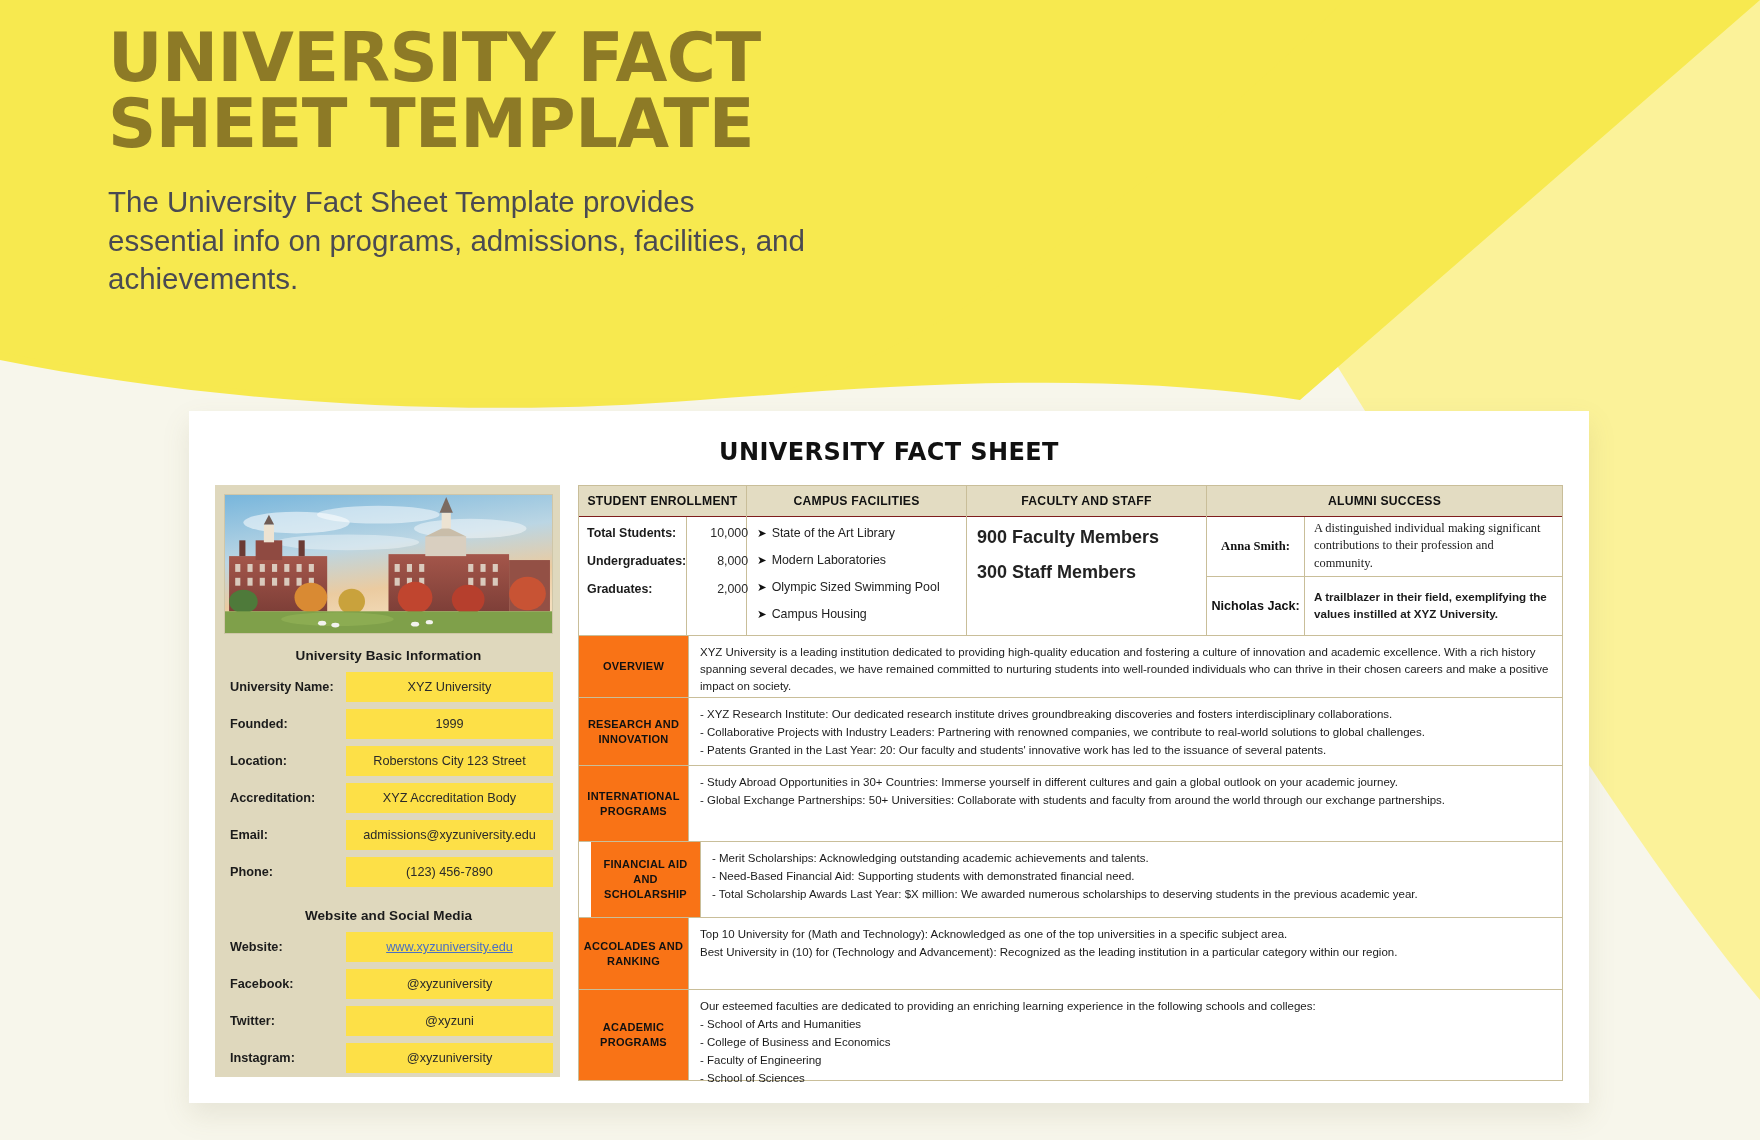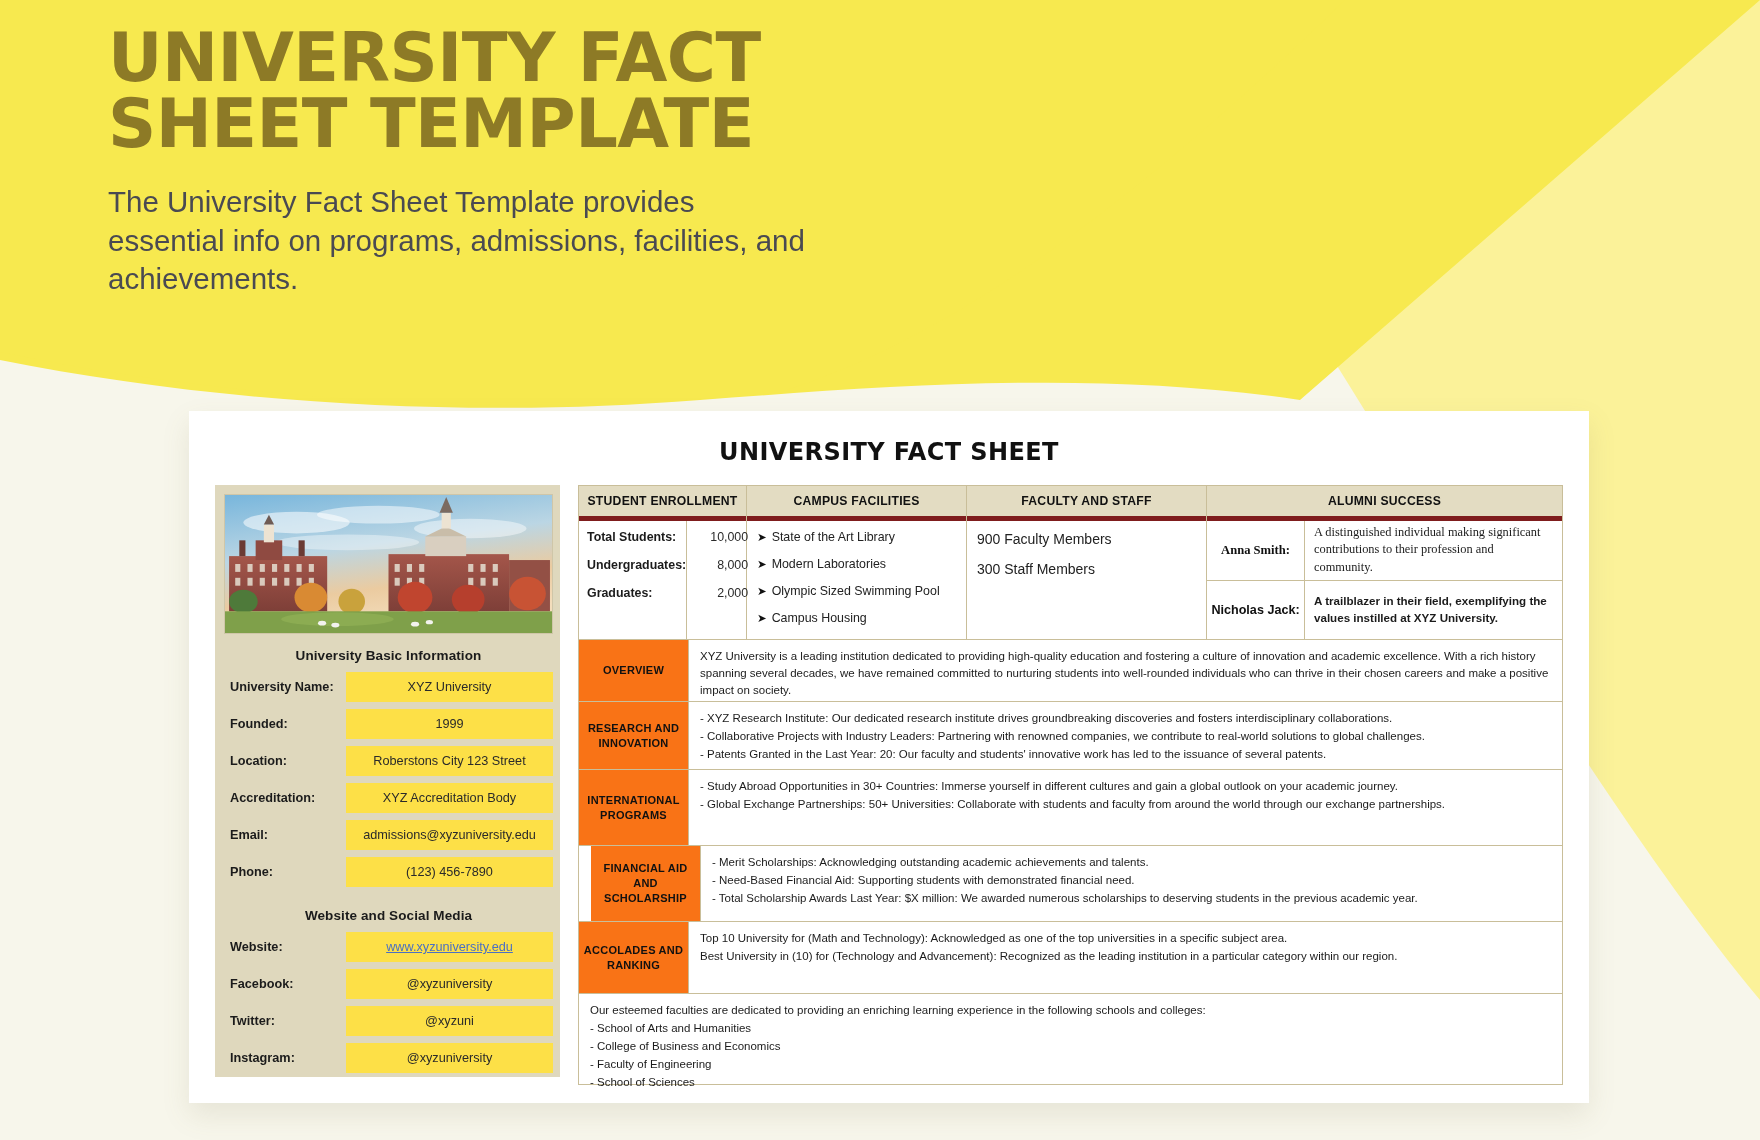--- a/index.html
+++ b/index.html
@@ -129,39 +129,39 @@
   .tt-col { border-right: 1px solid #C9BE99; }
   .tt-col:last-child { border-right: none; }
   .tt-head {
     background: #E3DCC2;
     text-align: center;
     font-weight: 700;
     font-size: 12.2px;
     letter-spacing: 0.25px;
     color: #111;
     padding: 8px 4px;
-    border-bottom: 5px solid #7f1d1d;
+    border-bottom: 1px solid #7f1d1d;
   }
   .col-enroll  { width: 168px; flex: none; }
   .col-fac     { width: 220px; flex: none; }
   .col-staff   { width: 240px; flex: none; }
   .col-alum    { flex: 1; }
 
   .enroll-body { display: flex; height: 118px; }
   .enroll-names { flex: 1; padding: 9px 0 0 8px; }
   .enroll-vals  { width: 70px; flex: none; border-left: 1px solid #C9BE99; padding: 9px 8px 0 0; text-align: right;}
   .enroll-names div { font-weight: 700; font-size: 12.4px; color: #1b1b1b; margin-bottom: 14px; }
   .enroll-vals div  { font-size: 12.4px; color: #2a2a2a; margin-bottom: 14px; }
 
   .fac-body { padding: 9px 8px 0 10px; height: 118px; }
   .fac-item { font-size: 12.4px; color: #222; margin-bottom: 13px; white-space: nowrap; }
   .fac-item .arrow { color: #111; margin-right: 5px; font-size: 11.5px; }
 
   .staff-body { padding: 10px 8px 0 10px; height: 118px; }
-  .staff-item { font-size: 14px; color: #222; margin-bottom: 14px; }
+  .staff-item { font-size: 18px; color: #222; margin-bottom: 14px; font-weight: bold; }
 
   .alum-body { height: 118px; display: flex; flex-direction: column; }
   .alum-row { display: flex; flex: 1; border-bottom: 1px solid #C9BE99; }
   .alum-row:last-child { border-bottom: none; }
   .alum-name {
     width: 98px; flex: none;
     display: flex; align-items: center; justify-content: center;
     font-family: "Liberation Serif", serif;
     font-weight: 700;
     font-size: 12.6px;
@@ -473,20 +473,21 @@
 
           <div class="sec-row r-acc">
             <div class="sec-label">ACCOLADES AND RANKING</div>
             <div class="sec-content">
               <p>Top 10 University for (Math and Technology): Acknowledged as one of the top universities in a specific subject area.</p>
               <p>Best University in (10) for (Technology and Advancement): Recognized as the leading institution in a particular category within our region.</p>
             </div>
           </div>
 
           <div class="sec-row r-acad">
+            <div class="sec-label">ACADEMIC PROGRAMS</div>
             <div class="sec-content">
               <p>Our esteemed faculties are dedicated to providing an enriching learning experience in the following schools and colleges:</p>
               <p>- School of Arts and Humanities</p>
               <p>- College of Business and Economics</p>
               <p>- Faculty of Engineering</p>
               <p>- School of Sciences</p>
             </div>
           </div>
 
         </div>

